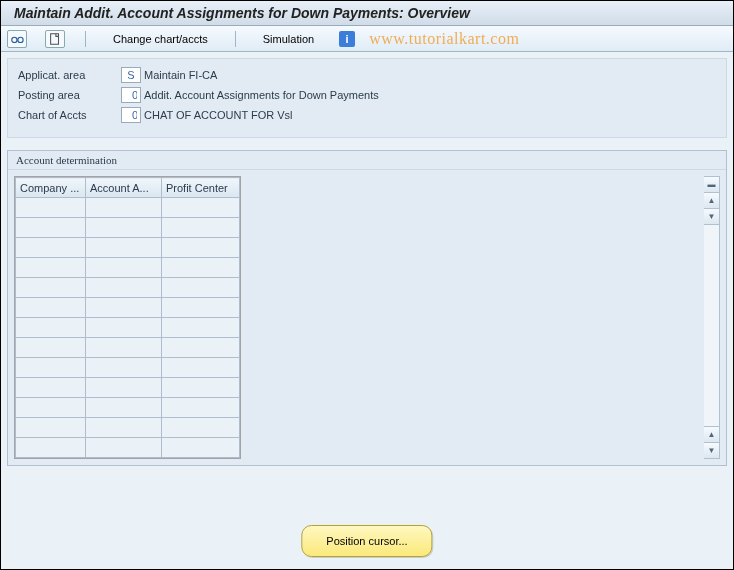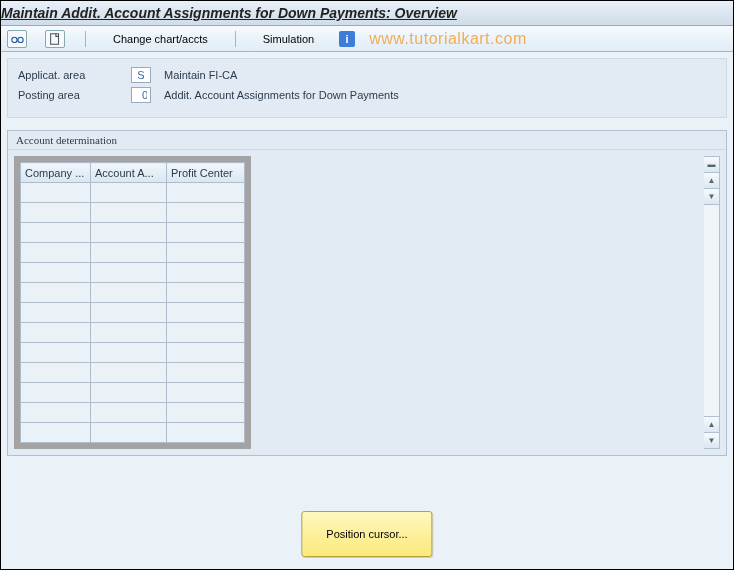--- a/index.html
+++ b/index.html
@@ -9,26 +9,25 @@
       background: #fff;
       width: 734px;
       height: 570px;
       border: 1px solid #000;
       position: relative;
       overflow: hidden;
     }
     .title-bar {
       background: linear-gradient(#e8f0f8, #d0dce8);
       border-bottom: 1px solid #9ab;
-      padding: 4px 0;
+      padding: 4px 13px;
       font-size: 14px;
       font-weight: bold;
       font-style: italic;
       color: #222;
-      text-decoration: underline;
     }
     .toolbar {
       background: linear-gradient(#f5faff, #e0ecf5);
       border-bottom: 1px solid #a0b5c5;
       padding: 3px 6px;
       display: flex;
       align-items: center;
       gap: 18px;
       height: 26px;
       position: relative;
@@ -63,21 +62,21 @@
       background: #3b7dd8;
       border-radius: 2px;
       color: #fff;
       font-weight: bold;
       display:inline-flex;align-items:center;justify-content:center;
       font-size: 11px;
     }
     .watermark {
       color: #f2a13a;
       font-size: 16px;
-      font-family: Liberation Sans, sans-serif;
+      font-family: Liberation Serif, serif;
       font-weight: normal;
       opacity: 0.85;
       margin-left: -4px;
       letter-spacing: 0.5px;
     }
     .content-wrap {
       background: #eaf1f7;
       height: calc(570px - 26px - 26px);
       padding: 6px;
       overflow: hidden;
@@ -85,21 +84,21 @@
     .info-panel {
       background: #e2ebf3;
       border: 1px solid #cdd9e4;
       padding: 8px 10px 10px 10px;
       margin-bottom: 12px;
     }
     .info-row {
       display: flex;
       align-items: center;
       margin-bottom: 4px;
-      gap: 13px;
+      gap: 3px;
     }
     .info-label {
       width: 100px;
       color: #2a3b4c;
     }
     .info-input {
       border: 1px solid #9ab;
       background: #fff;
       padding: 1px 3px;
       font-size: 11px;
@@ -122,21 +121,21 @@
       color: #2a3b4c;
       font-size: 11px;
       border-bottom: 1px solid #cdd9e4;
       font-family: Liberation Serif, serif;
     }
     .acct-body {
       padding: 6px;
       display: flex;
     }
     .table-wrap {
-      border: 6px solid #a3a3a3;
+      border: 1px solid #a3a3a3;
       background: #0f172a;
       display: inline-block;
     }
     table.grid {
       border-collapse: collapse;
     }
     table.grid th, table.grid td {
       border: 1px solid #aebccc;
       background: #eaf1f7;
       font-weight: normal;
@@ -174,22 +173,22 @@
     }
     .scroll-track { flex: 1; background: #f0f5fa; }
     .scroll-btn.last { border-top: 1px solid #b0c0d0; border-bottom: none; }
     .position-btn {
       position: absolute;
       bottom: 12px;
       left: 50%;
       transform: translateX(-50%);
       background: linear-gradient(#fff7c0, #fbe97a);
       border: 1px solid #b5a236;
-      border-radius: 3px;
-      padding: 16px 24px;
+      border-radius: 10px;
+      padding: 9px 24px;
       font-size: 11px;
       cursor: pointer;
       box-shadow: 1px 1px 0 rgba(0,0,0,0.15);
     }
   </style>
 </head>
 <body>
 
 <div class="title-bar">
   <span>Maintain Addit. Account Assignments for Down Payments: Overview</span>
@@ -223,20 +222,25 @@
     <div class="info-row">
       <span class="info-label">Applicat. area</span>
       <input class="info-input w1" value="S" style="">
       <span class="info-desc">Maintain FI-CA</span>
     </div>
     <div class="info-row">
       <span class="info-label">Posting area</span>
       <input class="info-input w2" value="0310" style="">
       <span class="info-desc">Addit. Account Assignments for Down Payments</span>
     </div>
+    <div class="info-row">
+      <span class="info-label">Chart of Accts</span>
+      <input class="info-input w2" value="0014" style="">
+      <span class="info-desc">CHAT OF ACCOUNT FOR Vsl</span>
+    </div>
   </div>
 
   <div class="acct-panel">
     <div class="acct-title">Account determination</div>
     <div class="acct-body">
       <div class="table-wrap">
         <table class="grid">
           <thead>
             <tr>
               <th>Company ...</th>

